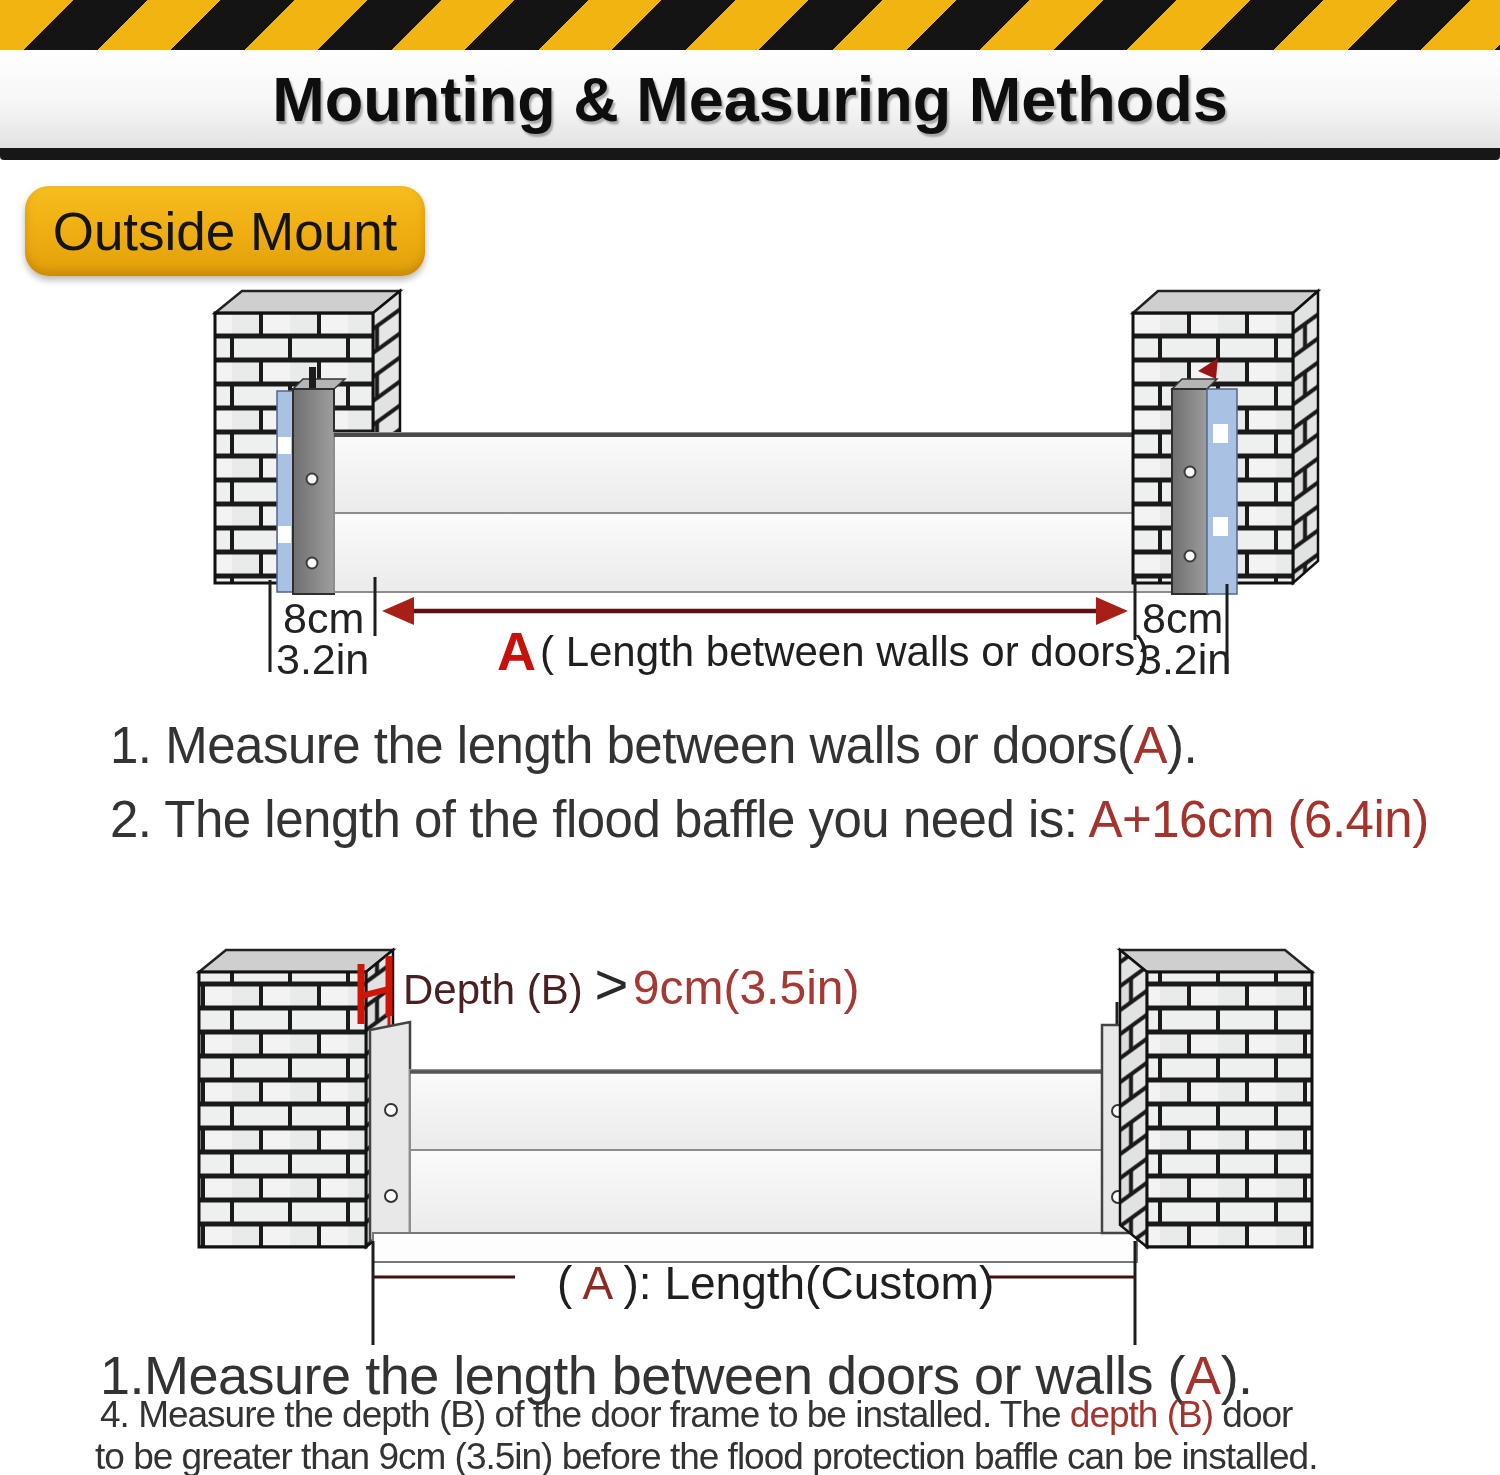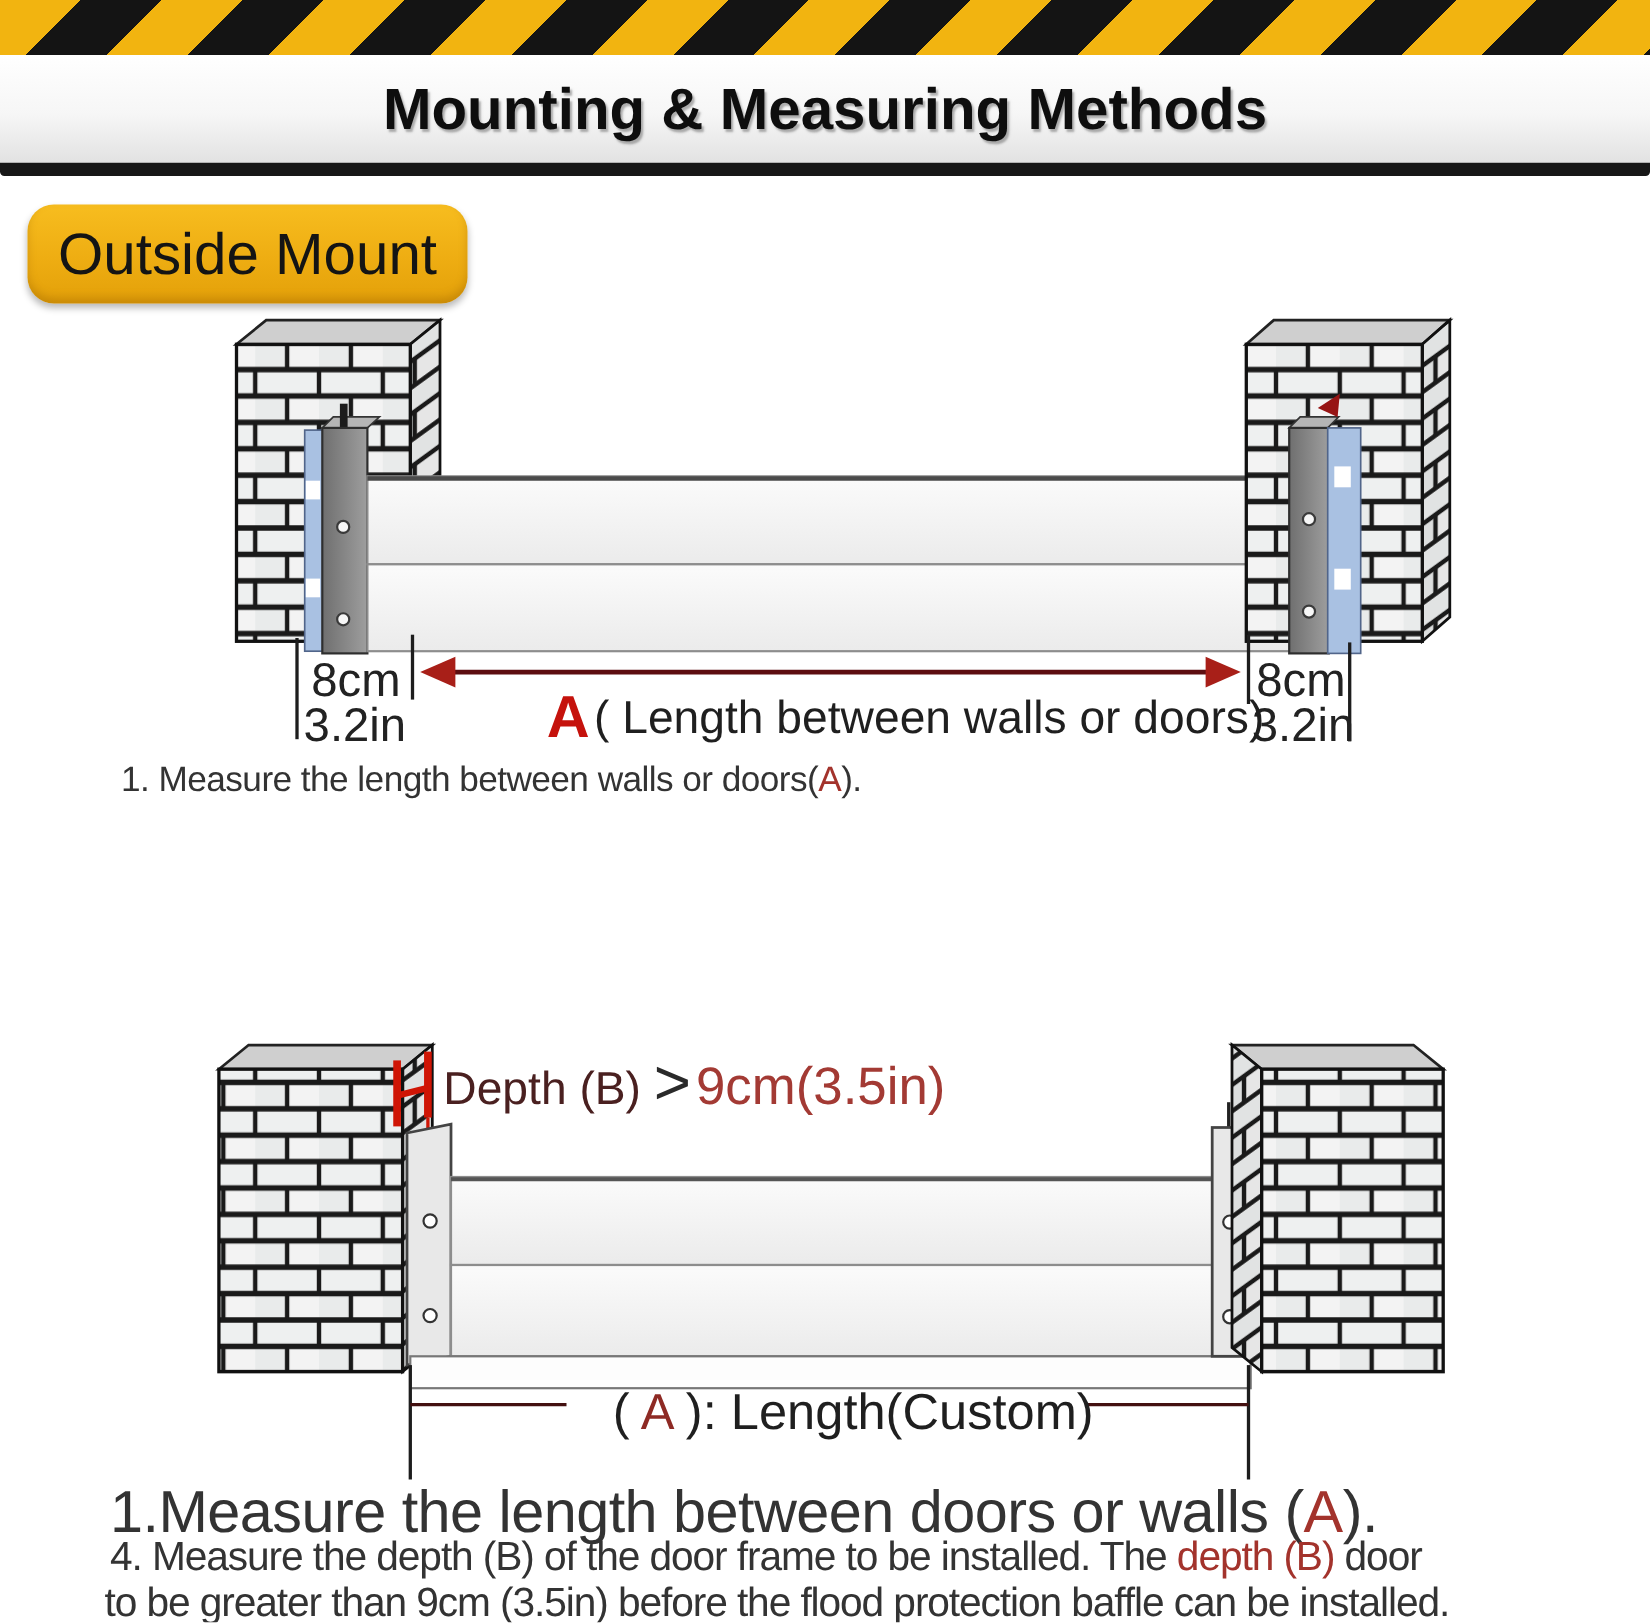--- a/index.html
+++ b/index.html
@@ -11,21 +11,21 @@
   .hazard{
     position:absolute;left:0;top:0;width:100%;height:50px;
     background:repeating-linear-gradient(135deg,#f2b410 0 52px,#141414 52px 104px);
   }
   .title-band{
     position:absolute;left:0;top:50px;width:100%;height:98px;
     background:linear-gradient(180deg,#ffffff 0%,#f6f6f6 55%,#e2e2e2 100%);
     display:flex;align-items:center;justify-content:center;
   }
   .title-band h1{
-    margin:0;font-size:53px;font-weight:700;color:#0e0e0e;letter-spacing:0px;
+    margin:0;font-size:63px;font-weight:700;color:#0e0e0e;letter-spacing:0px;
     text-shadow:2px 3px 2px rgba(110,110,110,.55);
   }
   .black-bar{position:absolute;left:0;top:148px;width:100%;height:12px;background:#171717;border-radius:0 0 4px 4px;}
   
   .badge{
     position:absolute;left:25px;width:400px;height:90px;border-radius:24px;
     background:linear-gradient(180deg,#f7bd1f 0%,#eead12 55%,#e3a009 100%);
     box-shadow:0 4px 7px rgba(0,0,0,.28), inset 0 -5px 8px rgba(150,95,0,.35);
     display:flex;align-items:center;justify-content:center;
     font-size:53px;color:#141414;
@@ -33,21 +33,21 @@
   .badge-outside{top:186px;}
   .badge-inside{top:838px;height:92px;}
   
   svg{position:absolute;left:0;display:block;}
   #diagram-outside{top:280px;}
   #diagram-inside{top:940px;}
   svg text{font-family:"Liberation Sans",sans-serif;}
   
   .steps{position:absolute;color:#333333;}
   .steps p{margin:0;white-space:nowrap;}
-  .steps-outside{left:110px;top:690px;font-size:32px;letter-spacing:-0.5px;}
+  .steps-outside{left:110px;top:716px;font-size:51px;letter-spacing:-0.5px;}
   .steps-outside p + p{margin-top:15px;}
   .steps-inside-1{left:100px;top:1344px;font-size:54px;letter-spacing:-0.5px;}
   .steps-inside-2{left:100px;top:1394px;font-size:37px;letter-spacing:-1px;}
   .steps-inside-3{left:95px;top:1436px;font-size:37px;letter-spacing:-1px;}
   .accent-red{color:#a3332c;}
   .accent-bright{color:#a3332c;}
 </style>
 </head>
 <body>
 
@@ -139,20 +139,21 @@
       <text x="276" y="674" font-size="43" fill="#222">3.2in</text>
       <text x="1142" y="633" font-size="43" fill="#222">8cm</text>
       <text x="1138" y="674" font-size="43" fill="#222">3.2in</text>
       <text x="497" y="670" font-size="54" font-weight="bold" fill="#c5120c">A</text>
       <text x="540" y="666" font-size="42" fill="#1f1f1f">( Length between walls or doors)</text>
     </g>
   </svg>
 
   <div class="steps steps-outside">
     <p><span>1. Measure the length between walls or doors(</span><span class="accent-red">A</span><span>).</span></p>
+    <p><span>2. The length of the flood baffle you need is: </span><span class="accent-red">A+16cm (6.4in)</span></p>
   </div>
 
 
   <svg id="diagram-inside" width="1500" height="410" viewBox="0 940 1500 410">
 
     <g>
       <polygon points="199,972 226,950 393,950 366,972" fill="#cfcfcf" stroke="#222" stroke-width="2.5"></polygon>
       <polygon points="366,972 393,950 393,1225 366,1247" fill="url(#sbrick)" stroke="#111" stroke-width="2.5"></polygon>
       <rect x="199" y="972" width="167" height="275" fill="url(#brick)" stroke="#111" stroke-width="3"></rect>
     </g>

